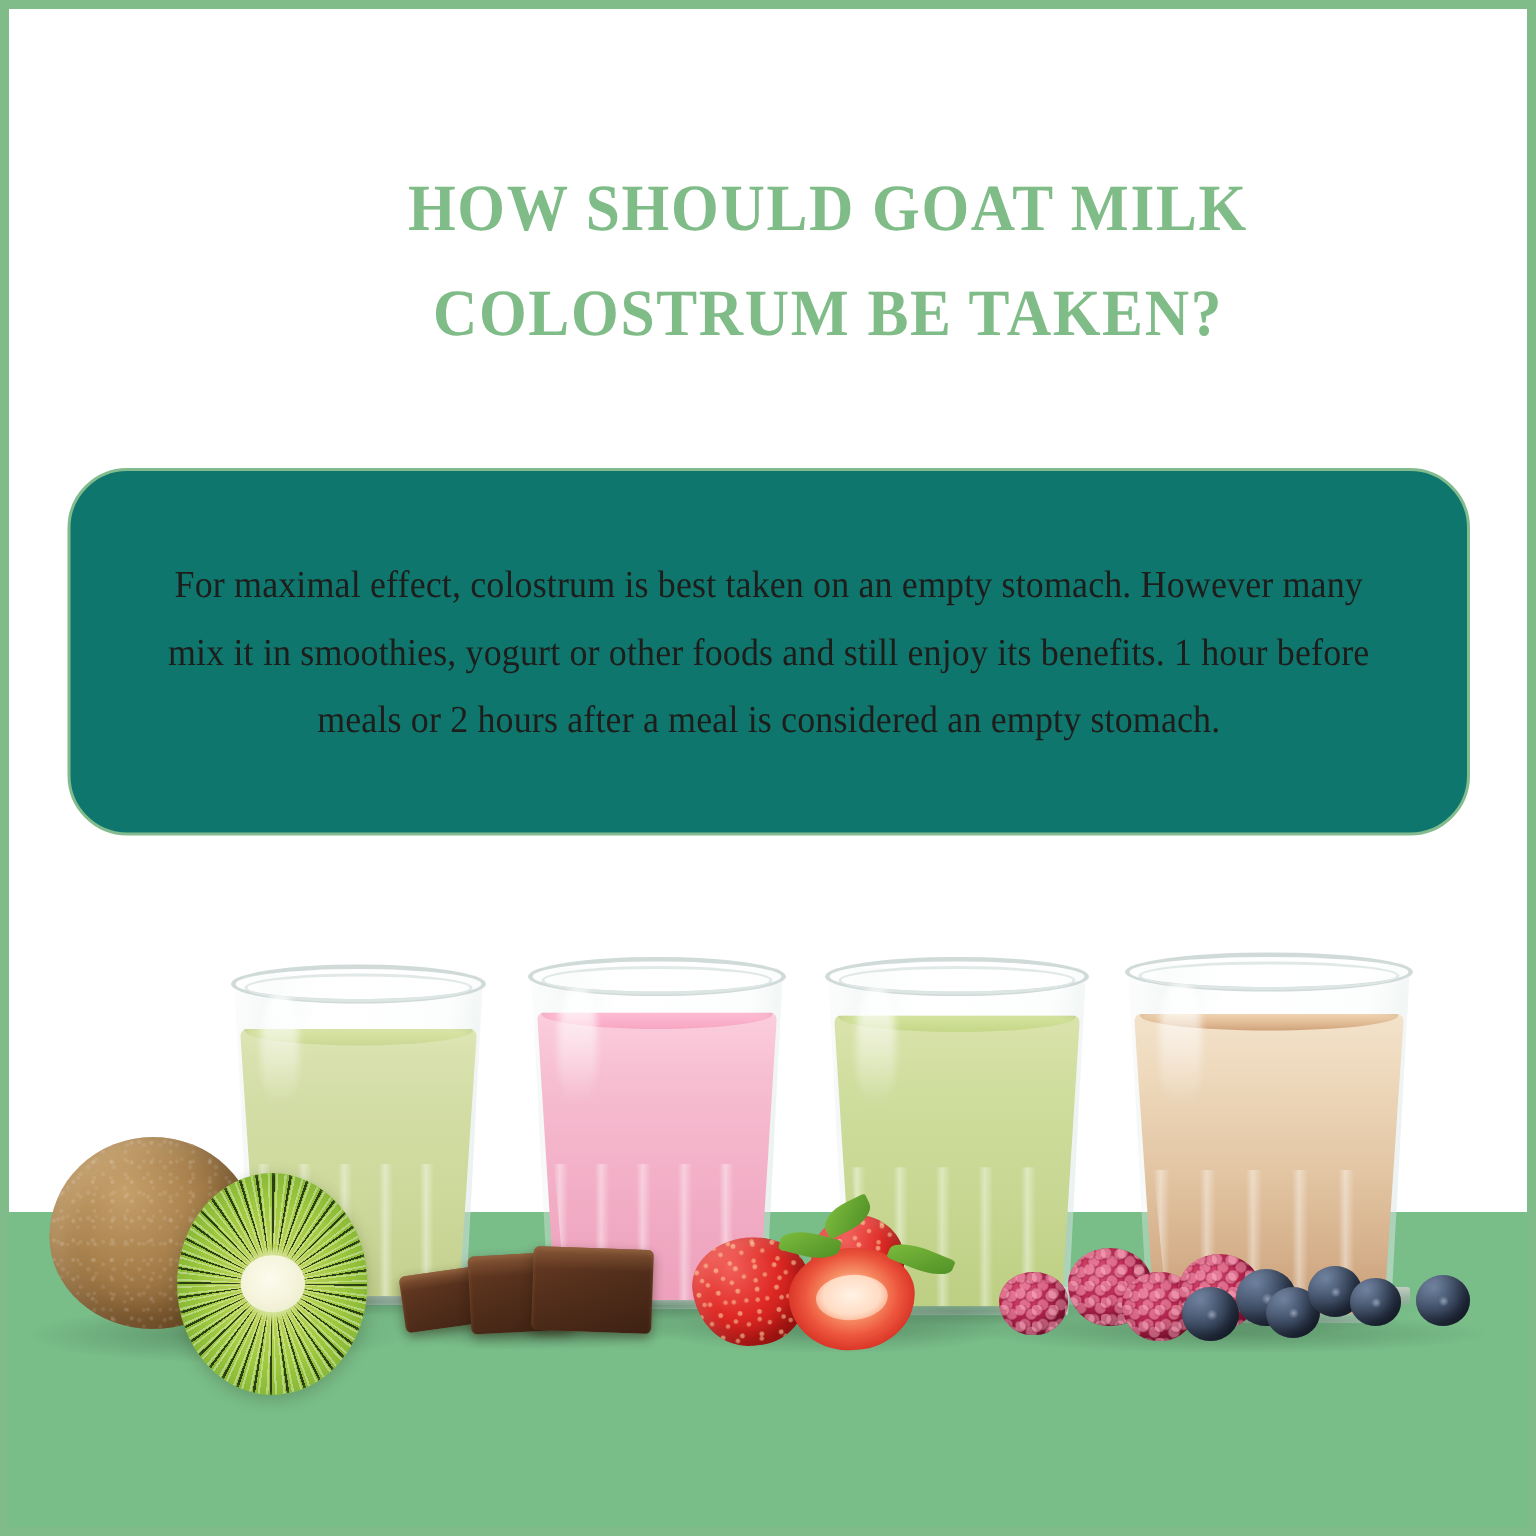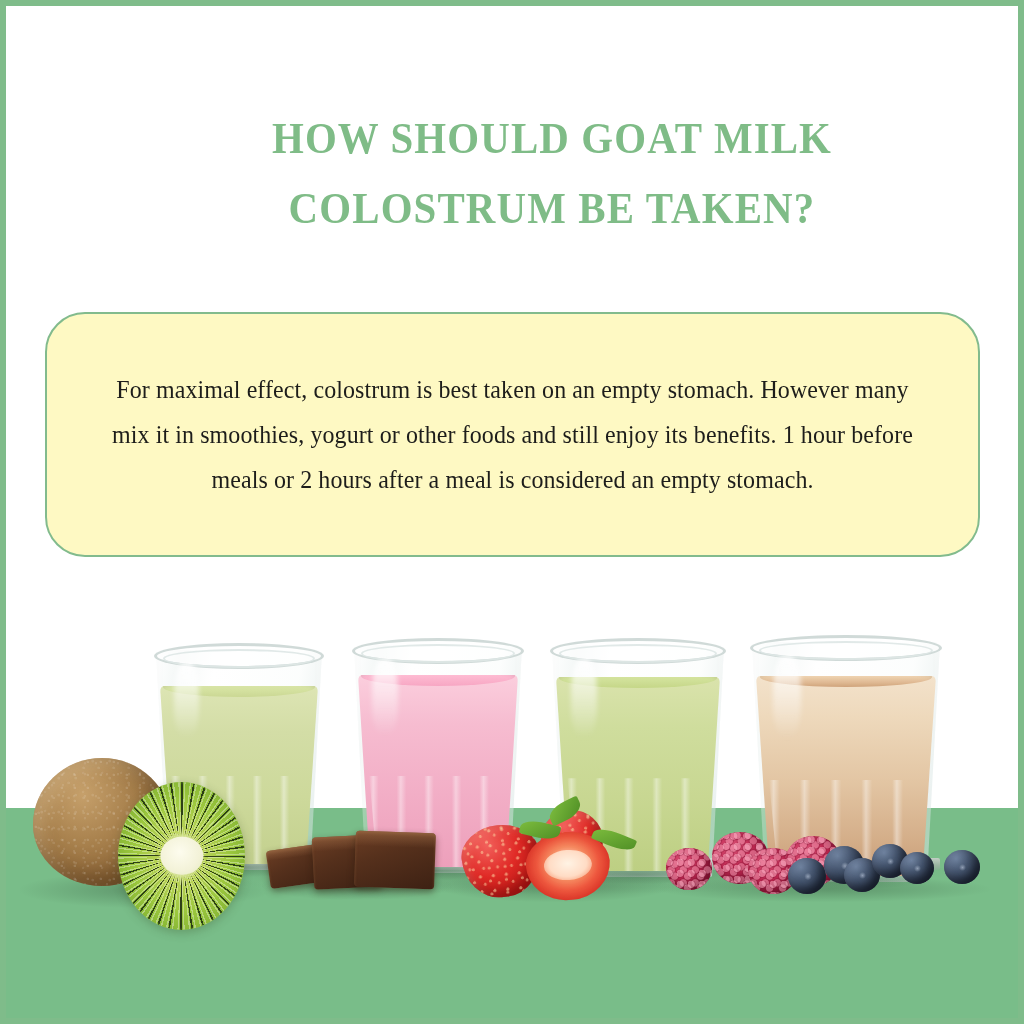--- a/index.html
+++ b/index.html
@@ -80,21 +80,21 @@
   
   .body-card {
     position: absolute;
     left: 45px;
     top: 312px;
     width: 935px;
     height: 245px;
     box-sizing: border-box;
     border: 2px solid #82bb8d;
     border-radius: 40px;
-    background: #fef9c3;
+    background: #0f766e;
     z-index: 20;
     display: flex;
     align-items: center;
     justify-content: center;
   }
   .body-text {
     font-family: "Liberation Serif", "DejaVu Serif", serif;
     font-size: 25.5px;
     line-height: 45px;
     color: #1d1d1b;

